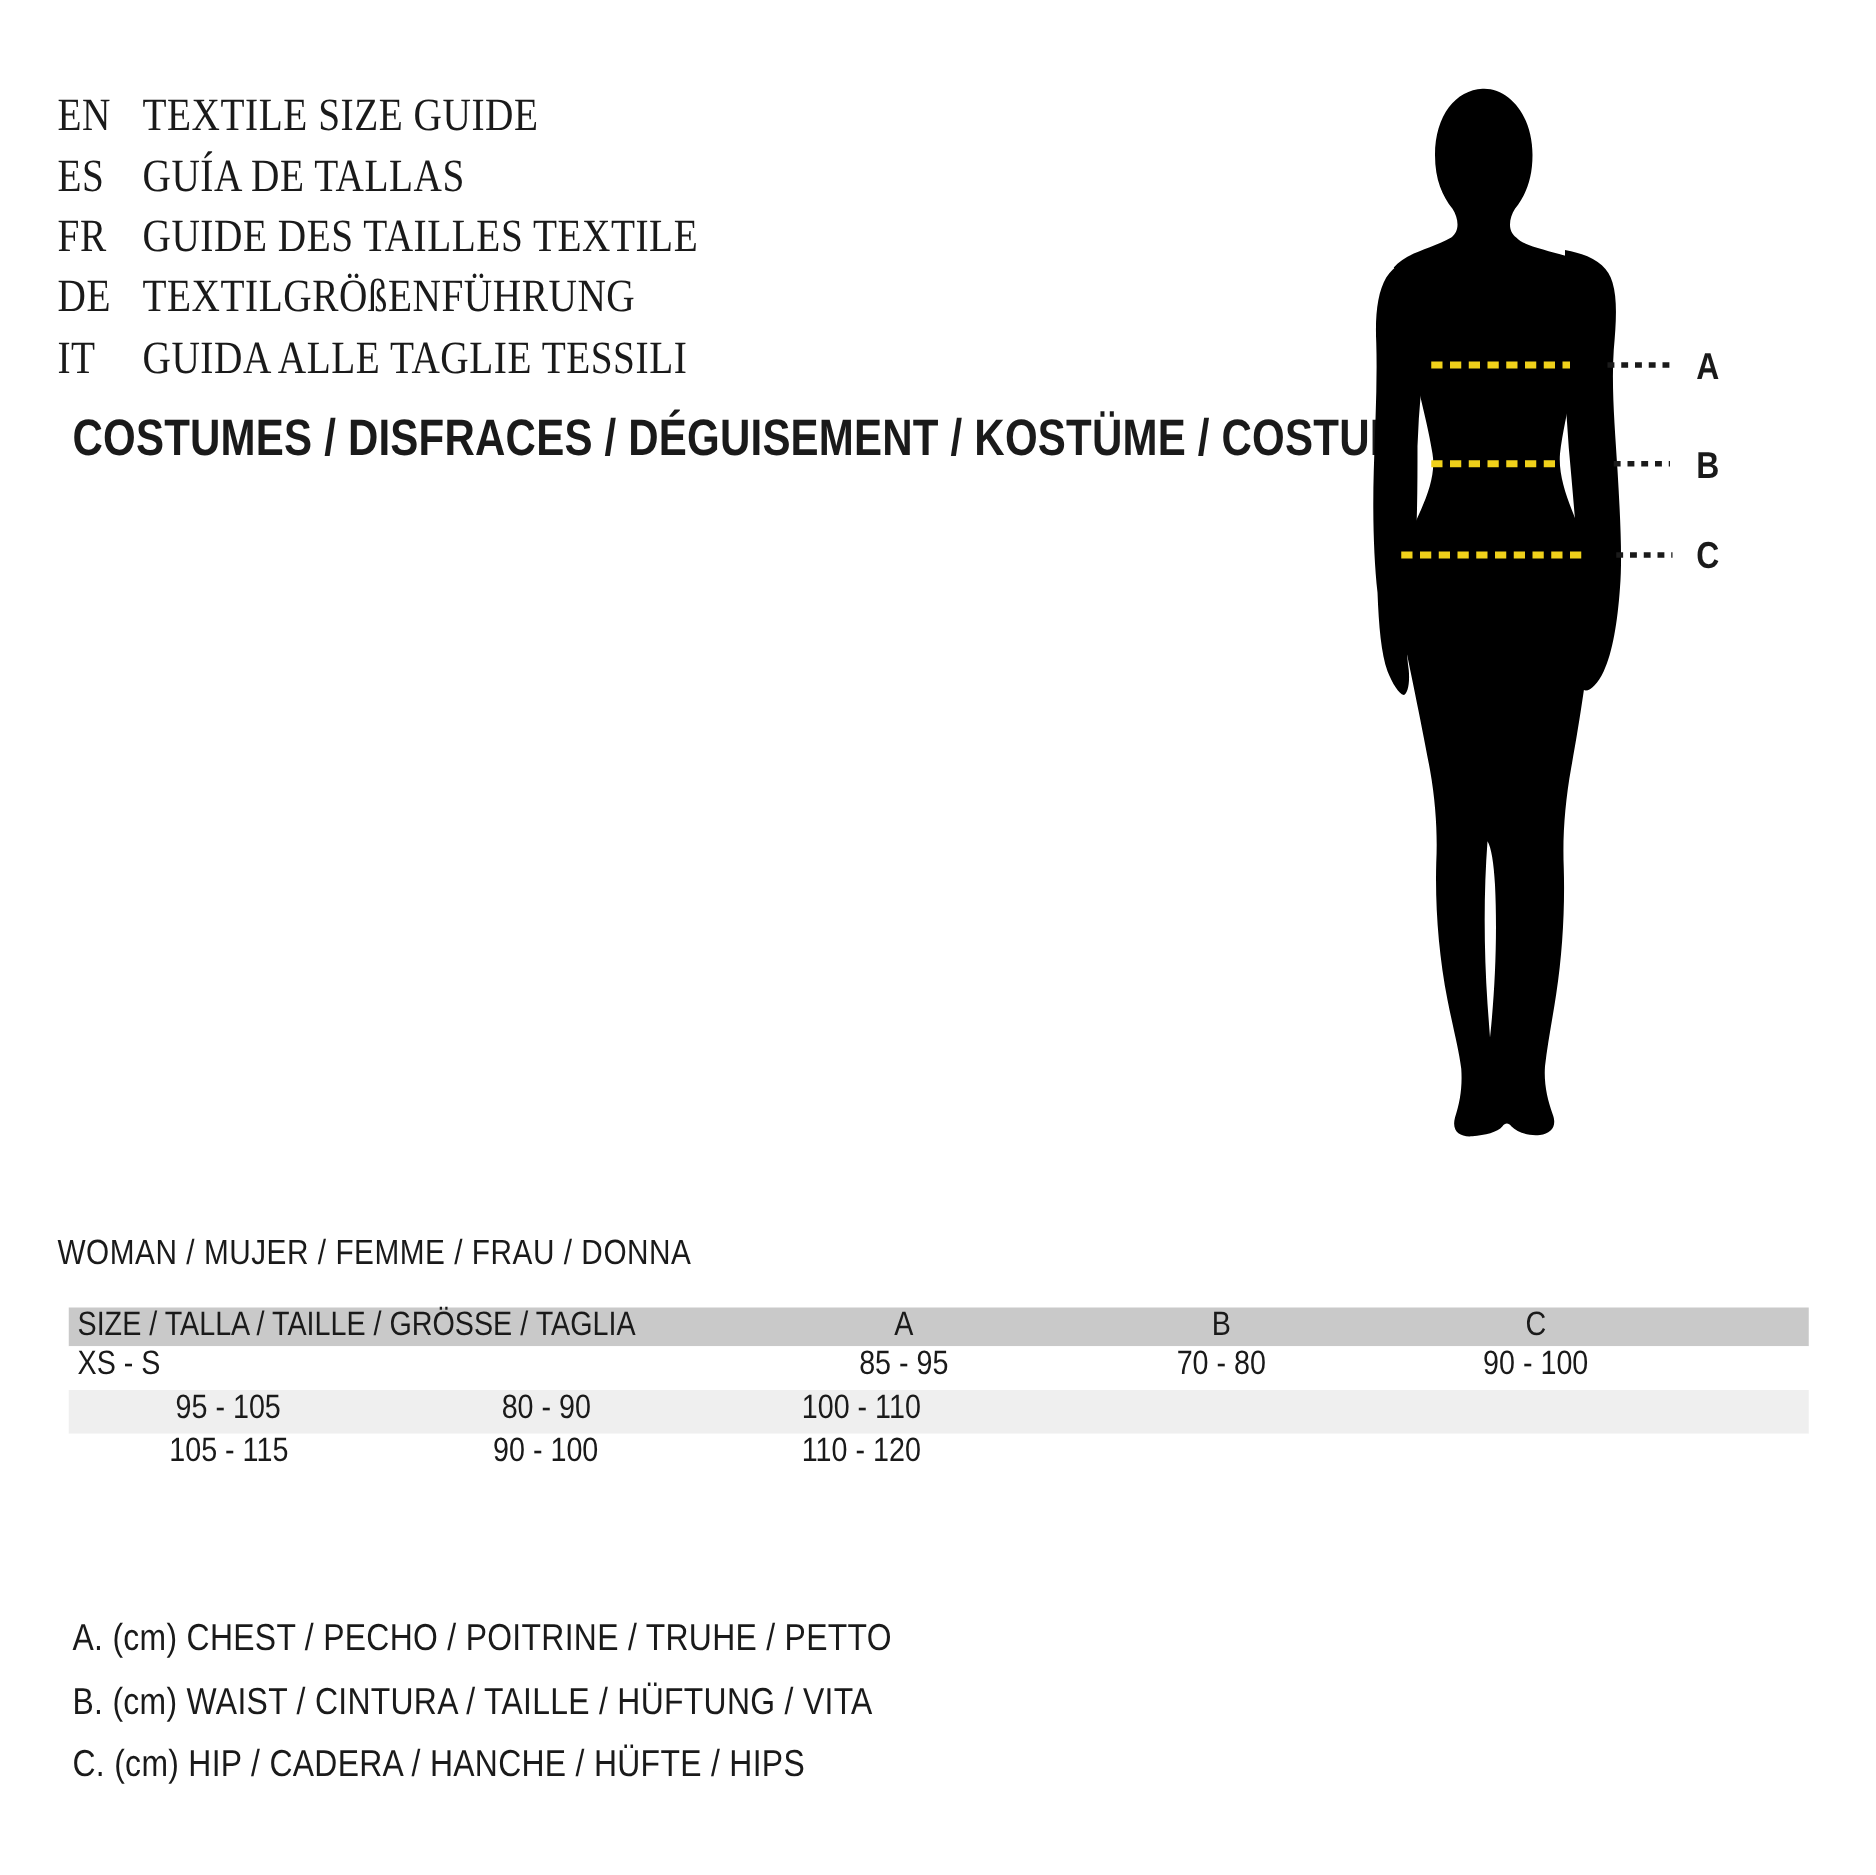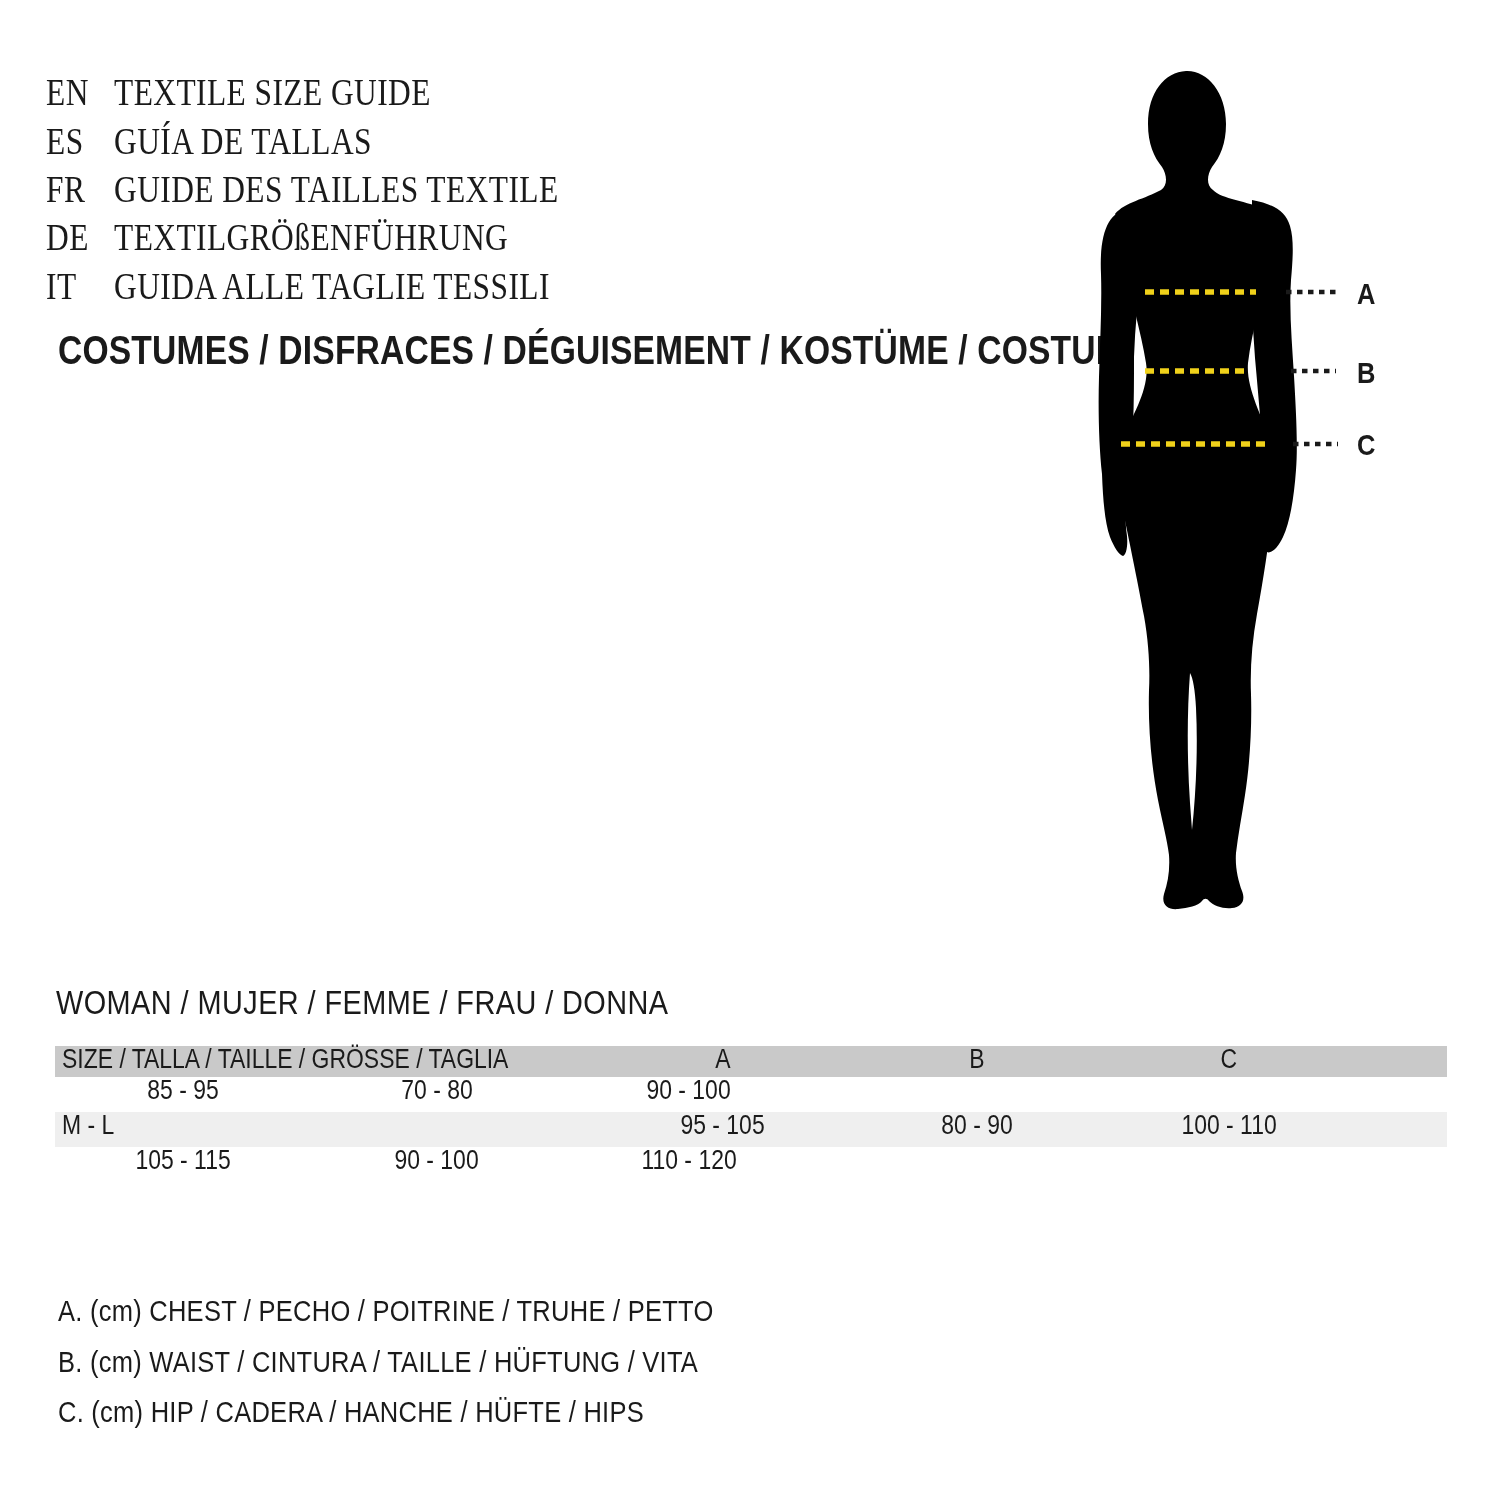--- a/index.html
+++ b/index.html
@@ -17,21 +17,21 @@
   .lang-code{display:inline-block;width:68px;}
 
   
   .category{left:58px;top:330px;font-size:41px;line-height:41px;font-weight:700;letter-spacing:0.2px;}
 
   
   .figure-svg{position:absolute;left:1018px;top:58px;}
   .marker-label{font-size:30px;line-height:30px;font-weight:700;left:1357px;}
 
   
-  .section-title{left:56px;top:986px;font-size:34px;line-height:32px;letter-spacing:0.5px;}
+  .section-title{left:46px;top:986px;font-size:28px;line-height:32px;letter-spacing:0.5px;}
 
   
   .size-table{position:absolute;left:55px;top:1046px;width:1392px;}
   .trow{display:flex;height:35px;background:#ffffff;}
   .trow.head{height:31px;background:#c9c9c9;}
   .trow.alt{background:#efefef;}
   .cell{font-size:27px;line-height:27px;}
   .cell.size{flex:0 0 540px;padding-left:7px;box-sizing:border-box;text-align:left;}
   .cell.ca{flex:0 0 256px;text-align:center;}
   .cell.cb{flex:0 0 252px;text-align:center;}
@@ -116,28 +116,28 @@
 <div class="size-table">
   <div class="trow head">
     <div class="cell size"><span class="cx">SIZE / TALLA / TAILLE / GRÖSSE / TAGLIA</span></div>
     <div class="cell ca"><span class="cxc">A</span></div>
     <div class="cell cb"><span class="cxc">B</span></div>
     <div class="cell cc"><span class="cxc">C</span></div>
     <div class="cell sp"></div>
   </div>
 
   <div class="trow">
+    <div class="cell size"><span class="cx">XS - S</span></div>
     <div class="cell ca"><span class="cxc">85 - 95</span></div>
     <div class="cell cb"><span class="cxc">70 - 80</span></div>
     <div class="cell cc"><span class="cxc">90 - 100</span></div>
     <div class="cell sp"></div>
   </div>
 
   <div class="trow alt">
-    <div class="cell size"><span class="cx">M - L</span></div>
     <div class="cell ca"><span class="cxc">95 - 105</span></div>
     <div class="cell cb"><span class="cxc">80 - 90</span></div>
     <div class="cell cc"><span class="cxc">100 - 110</span></div>
     <div class="cell sp"></div>
   </div>
 
   <div class="trow">
     <div class="cell ca"><span class="cxc">105 - 115</span></div>
     <div class="cell cb"><span class="cxc">90 - 100</span></div>
     <div class="cell cc"><span class="cxc">110 - 120</span></div>

